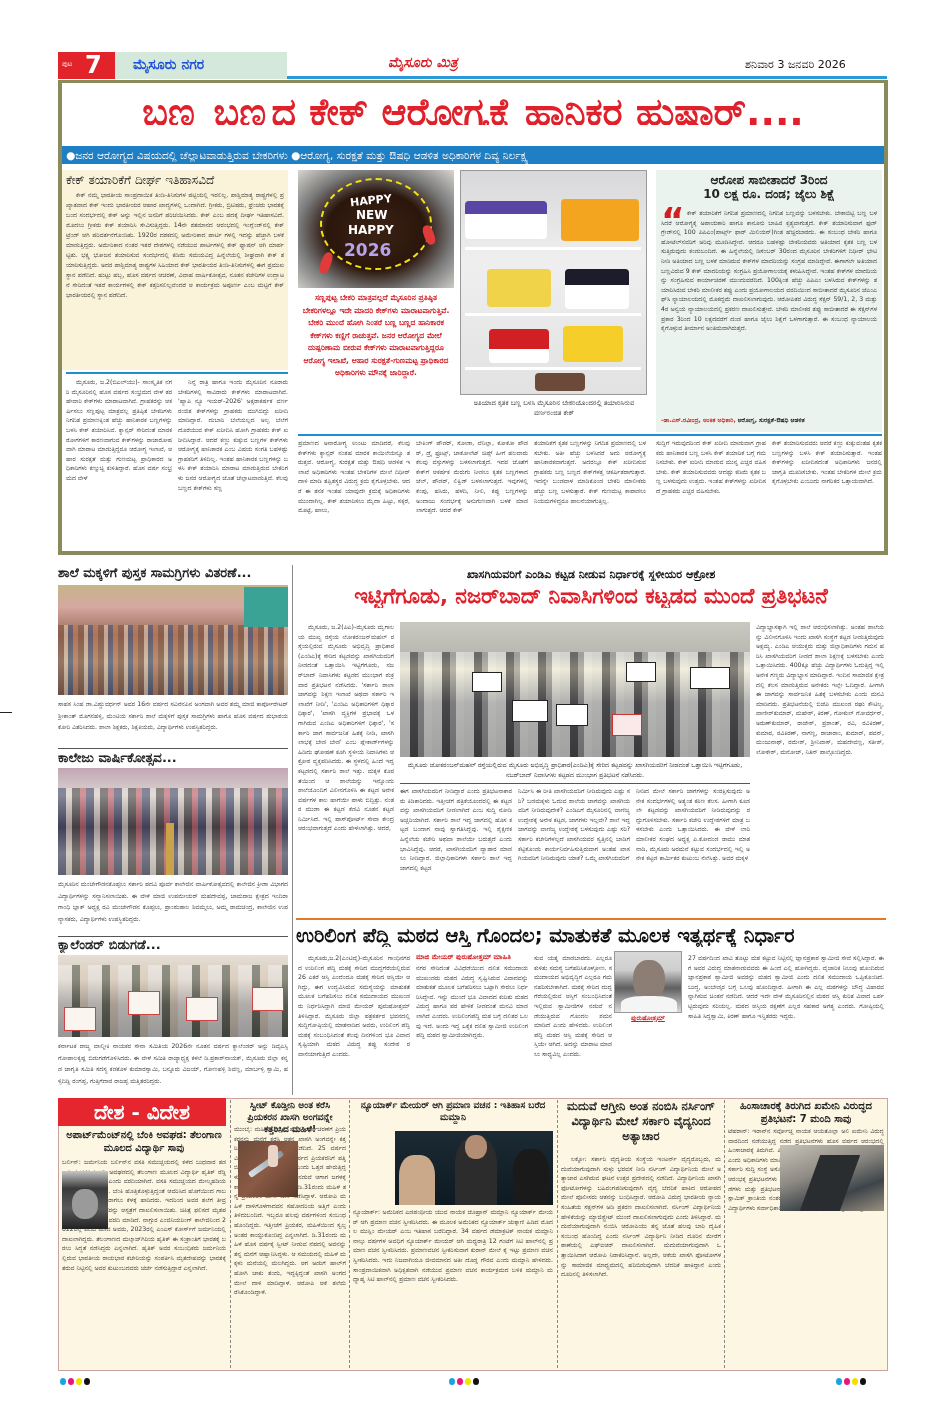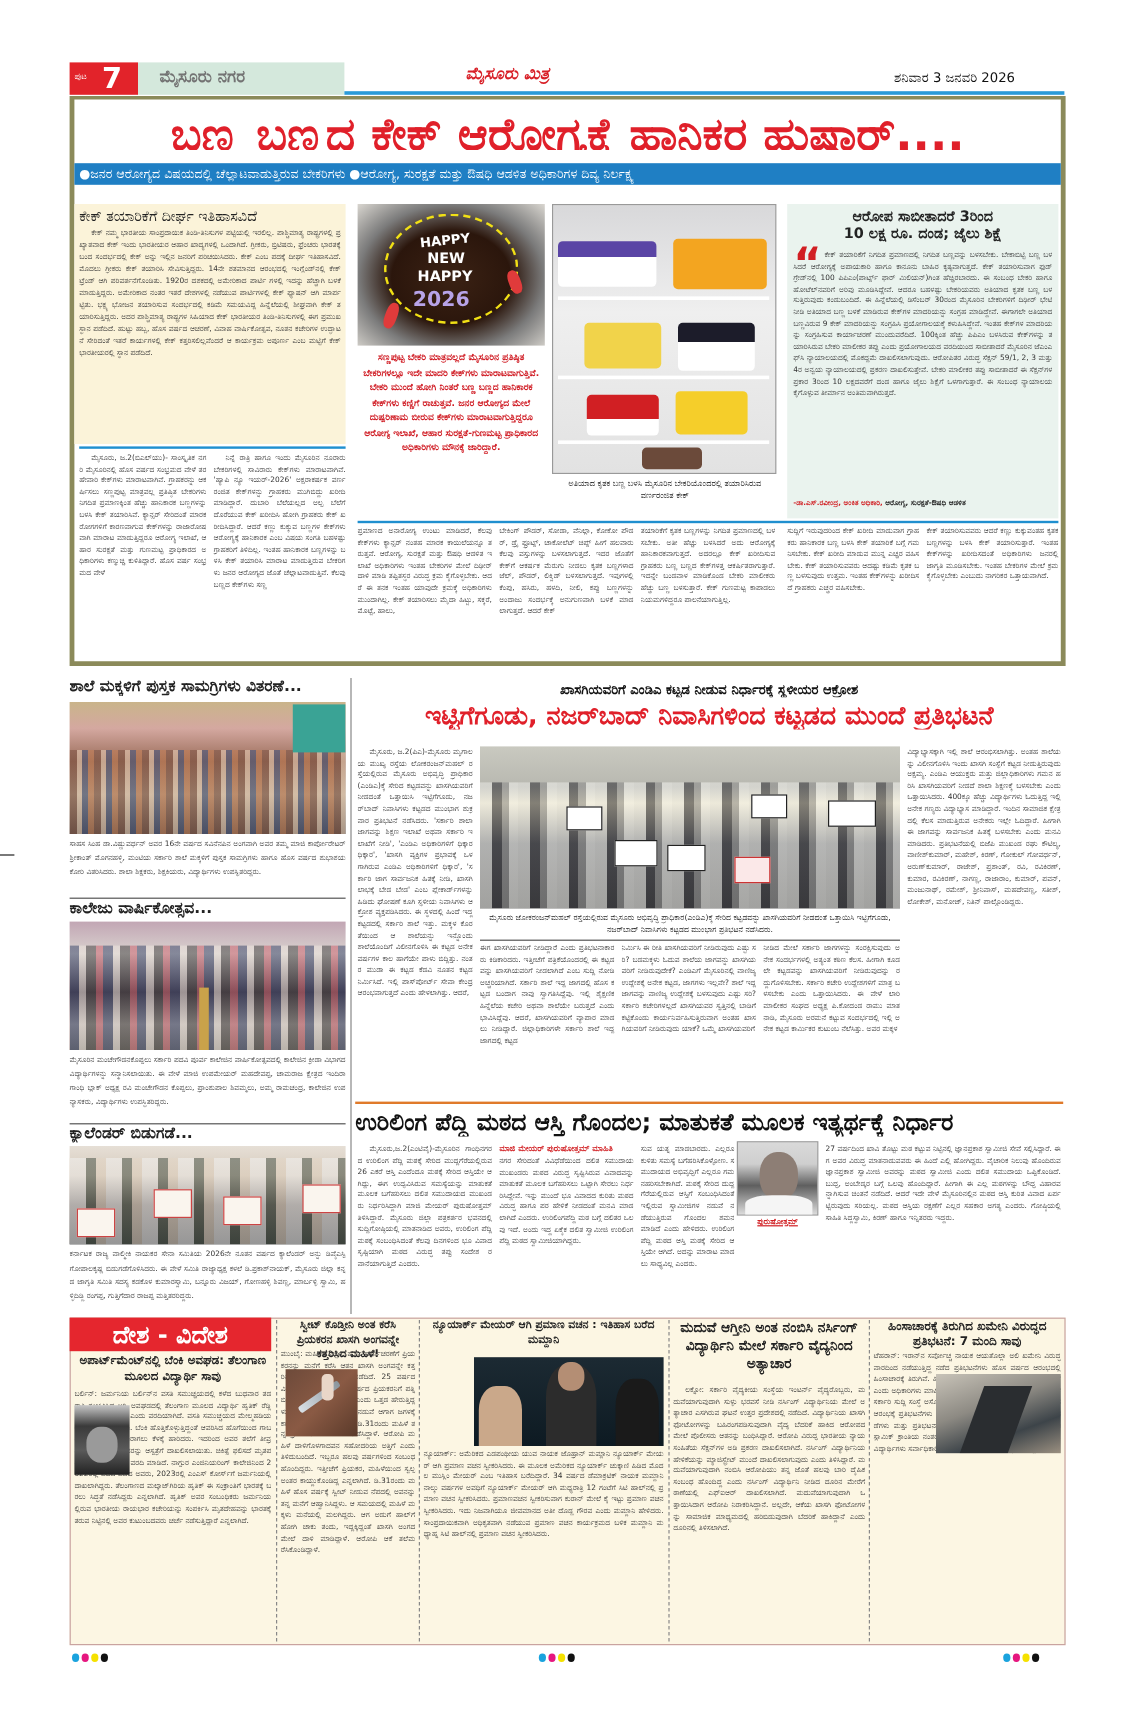--- a/index.html
+++ b/index.html
@@ -16,29 +16,29 @@
 .dots span{width:6px;height:7px;border-radius:50%;display:block}
 </style>
 </head>
 <body>
 
 <div class="abs" data-name="page-number-badge" style="left:58px;top:52px;width:57px;height:27px;background:#e2232a;color:#fff;">
   <span data-name="page-label" style="position:absolute;left:4px;top:8px;font-size:7px;">ಪುಟ</span>
   <span data-name="page-number" style="position:absolute;left:27px;top:0;font-size:24px;font-weight:bold;line-height:27px;">7</span>
 </div>
 <div class="abs" data-name="section-label" style="left:115px;top:52px;width:172px;height:27px;background:#d4e8dc;">
-  <span data-name="section-name" style="position:absolute;left:18px;top:4px;font-size:14px;font-weight:bold;color:#737373;">ಮೈಸೂರು ನಗರ</span>
+  <span data-name="section-name" style="position:absolute;left:18px;top:4px;font-size:14px;font-weight:bold;color:#1d4ed8;">ಮೈಸೂರು ನಗರ</span>
 </div>
 <div class="abs" data-name="paper-name" style="left:388px;top:54px;font-size:14px;font-weight:bold;font-style:italic;color:#d81f27;">ಮೈಸೂರು ಮಿತ್ರ</div>
 <div class="abs" data-name="issue-date" style="left:745px;top:58px;font-size:11px;color:#111;">ಶನಿವಾರ 3 ಜನವರಿ 2026</div>
 <div class="abs" data-name="masthead-rule" style="left:287px;top:76px;width:600px;height:3px;background:#2a9ad8;"></div>
 
 <div class="abs" data-name="lead-story-frame" style="left:58px;top:80px;width:830px;height:475px;border:4px solid #8b8a5a;border-top:3px solid #8b8a5a;"></div>
 <div class="abs" data-name="lead-headline" style="left:64px;top:83px;width:818px;height:42px;font-size:38px;line-height:58px;font-weight:bold;color:#e0202a;text-align:center;white-space:nowrap;overflow:hidden;">ಬಣ್ಣ ಬಣ್ಣದ ಕೇಕ್ ಆರೋಗ್ಯಕ್ಕೆ ಹಾನಿಕರ ಹುಷಾರ್....</div>
-<div class="abs" data-name="lead-strap" style="left:62px;top:136px;width:822px;height:18px;background:#1f7fc4;color:#fff;font-size:10.5px;line-height:18px;white-space:nowrap;overflow:hidden;padding-left:4px;">●ಜನರ ಆರೋಗ್ಯದ ವಿಷಯದಲ್ಲಿ ಚೆಲ್ಲಾಟವಾಡುತ್ತಿರುವ ಬೇಕರಿಗಳು ●ಆರೋಗ್ಯ, ಸುರಕ್ಷತೆ ಮತ್ತು ಔಷಧಿ ಆಡಳಿತ ಅಧಿಕಾರಿಗಳ ದಿವ್ಯ ನಿರ್ಲಕ್ಷ್ಯ</div>
+<div class="abs" data-name="lead-strap" style="left:62px;top:146px;width:822px;height:18px;background:#1f7fc4;color:#fff;font-size:10.5px;line-height:18px;white-space:nowrap;overflow:hidden;padding-left:4px;">●ಜನರ ಆರೋಗ್ಯದ ವಿಷಯದಲ್ಲಿ ಚೆಲ್ಲಾಟವಾಡುತ್ತಿರುವ ಬೇಕರಿಗಳು ●ಆರೋಗ್ಯ, ಸುರಕ್ಷತೆ ಮತ್ತು ಔಷಧಿ ಆಡಳಿತ ಅಧಿಕಾರಿಗಳ ದಿವ್ಯ ನಿರ್ಲಕ್ಷ್ಯ</div>
 
 <div class="abs" data-name="history-box" style="left:62px;top:170px;width:226px;height:200px;background:#fbf3d9;">
   <div data-name="history-box-title" style="font-size:12px;font-weight:normal;color:#222;padding:3px 4px;white-space:nowrap;overflow:hidden;">ಕೇಕ್ ತಯಾರಿಕೆಗೆ ದೀರ್ಘ ಇತಿಹಾಸವಿದೆ</div>
   <div class="txt" data-name="history-box-body" style="padding:0 4px;height:176px;font-size:6.2px;line-height:10px;">
     <p data-name="history-box-text">ಕೇಕ್ ನಮ್ಮ ಭಾರತೀಯ ಸಾಂಪ್ರದಾಯಿಕ ತಿಂಡಿ-ತಿನಿಸುಗಳ ಪಟ್ಟಿಯಲ್ಲಿ ಇರಲಿಲ್ಲ. ಪಾಶ್ಚಿಮಾತ್ಯ ರಾಷ್ಟ್ರಗಳಲ್ಲಿ ಪ್ರಖ್ಯಾತವಾದ ಕೇಕ್ ಇಂದು ಭಾರತೀಯರ ಆಹಾರ ಖಾದ್ಯಗಳಲ್ಲಿ ಒಂದಾಗಿದೆ. ಗ್ರೀಕರು, ಬ್ರಿಟಿಷರು, ಫ್ರೆಂಚರು ಭಾರತಕ್ಕೆ ಬಂದ ಸಂದರ್ಭದಲ್ಲಿ ಕೇಕ್ ಅನ್ನು ಇಲ್ಲಿನ ಜನರಿಗೆ ಪರಿಚಯಿಸಿದರು. ಕೇಕ್ ಎಂಬ ಪದಕ್ಕೆ ದೀರ್ಘ ಇತಿಹಾಸವಿದೆ. ಮೊದಲು ಗ್ರೀಕರು ಕೇಕ್ ತಯಾರಿಸಿ ಸೇವಿಸುತ್ತಿದ್ದರು. 14ನೇ ಶತಮಾನದ ಆರಂಭದಲ್ಲಿ ಇಂಗ್ಲೆಂಡ್‌ನಲ್ಲಿ ಕೇಕ್ ಟ್ರೆಂಡ್ ಆಗಿ ಪರಿವರ್ತನೆಗೊಂಡಿತು. 1920ರ ದಶಕದಲ್ಲಿ ಅಮೇರಿಕಾದ ಪಾರ್ಟಿ ಗಳಲ್ಲಿ ಇದನ್ನು ಹೆಚ್ಚಾಗಿ ಬಳಕೆ ಮಾಡುತ್ತಿದ್ದರು. ಅಮೇರಿಕಾದ ನಂತರ ಇತರೆ ದೇಶಗಳಲ್ಲಿ ನಡೆಯುವ ಪಾರ್ಟಿಗಳಲ್ಲಿ ಕೇಕ್ ಫ್ಯಾಷನ್ ಆಗಿ ಮಾರ್ಪಟ್ಟಿತು. ಭಕ್ಷ್ಯ ಭೋಜನ ತಯಾರಿಸುವ ಸಂದರ್ಭದಲ್ಲಿ ಕಡಿಮೆ ಸಮಯವಿದ್ದ ಹಿನ್ನೆಲೆಯಲ್ಲಿ ಶೀಘ್ರವಾಗಿ ಕೇಕ್ ತಯಾರಿಸುತ್ತಿದ್ದರು. ಅದರ ಪಾಶ್ಚಿಮಾತ್ಯ ರಾಷ್ಟ್ರಗಳ ಸಿಹಿಯಾದ ಕೇಕ್ ಭಾರತೀಯರ ತಿಂಡಿ-ತಿನಿಸುಗಳಲ್ಲಿ ಈಗ ಪ್ರಮುಖ ಸ್ಥಾನ ಪಡೆದಿದೆ. ಹುಟ್ಟು ಹಬ್ಬ, ಹೊಸ ವರ್ಷದ ಆಚರಣೆ, ವಿವಾಹ ವಾರ್ಷಿಕೋತ್ಸವ, ನೂತನ ಕಚೇರಿಗಳ ಉದ್ಘಾಟನೆ ಸೇರಿದಂತೆ ಇತರೆ ಕಾರ್ಯಗಳಲ್ಲಿ ಕೇಕ್ ಕತ್ತರಿಸಲಿಲ್ಲವೆಂದರೆ ಆ ಕಾರ್ಯಕ್ರಮ ಅಪೂರ್ಣ ಎಂಬ ಮಟ್ಟಿಗೆ ಕೇಕ್ ಭಾರತೀಯರಲ್ಲಿ ಸ್ಥಾನ ಪಡೆದಿದೆ.</p>
   </div>
 </div>
 <div class="rule" data-name="history-rule" style="left:66px;top:372px;width:222px;height:2px;"></div>
 
 <div class="photo" data-name="cake-photo" style="left:298px;top:170px;width:156px;height:118px;background:radial-gradient(ellipse at 50% 52%,#3b2214 0%,#2b160c 45%,#7b7b7b 70%,#d9d6d0 100%);">

